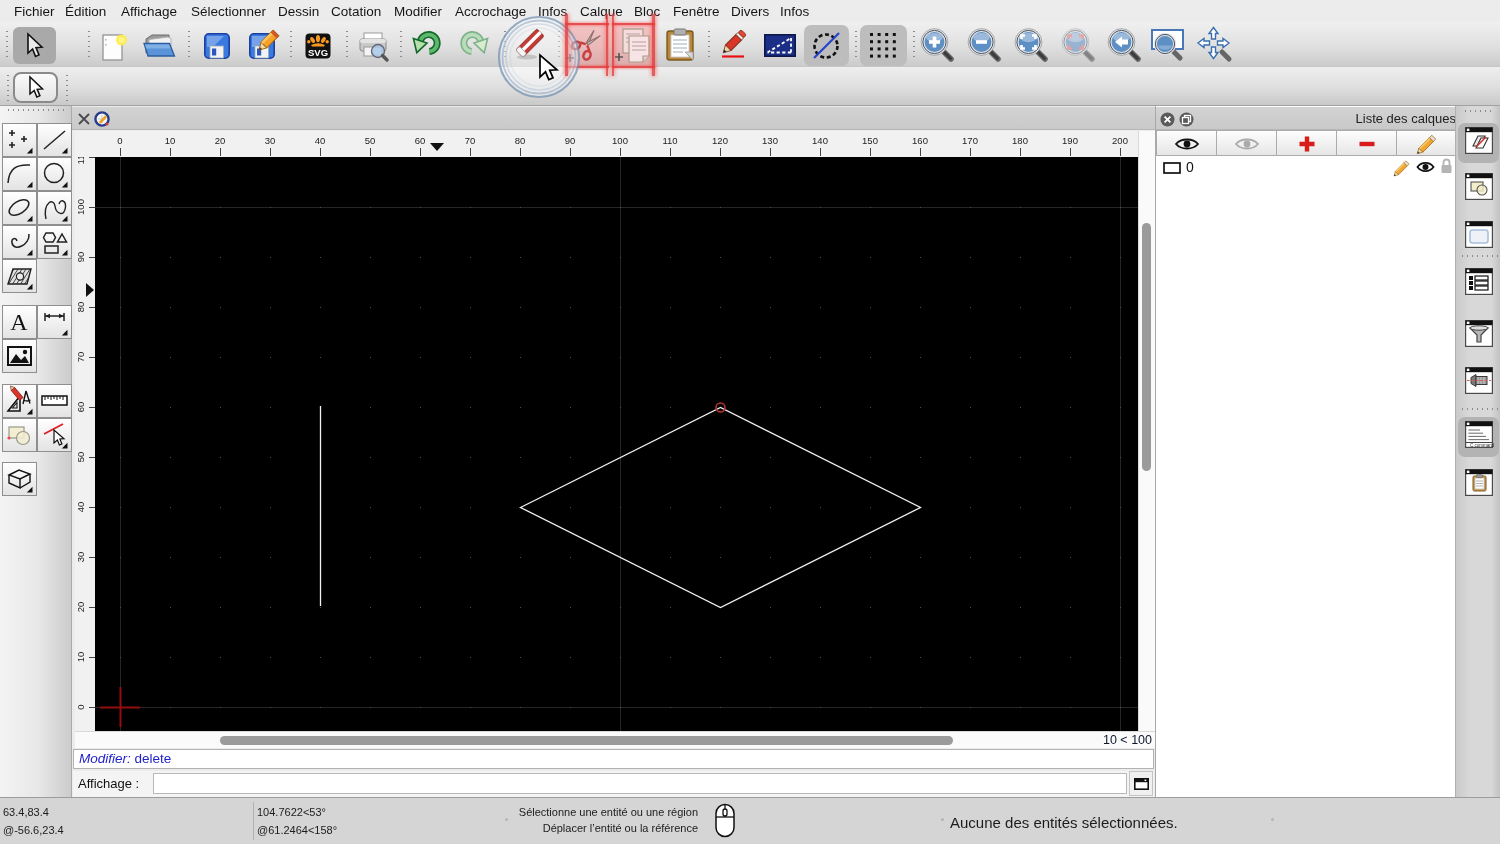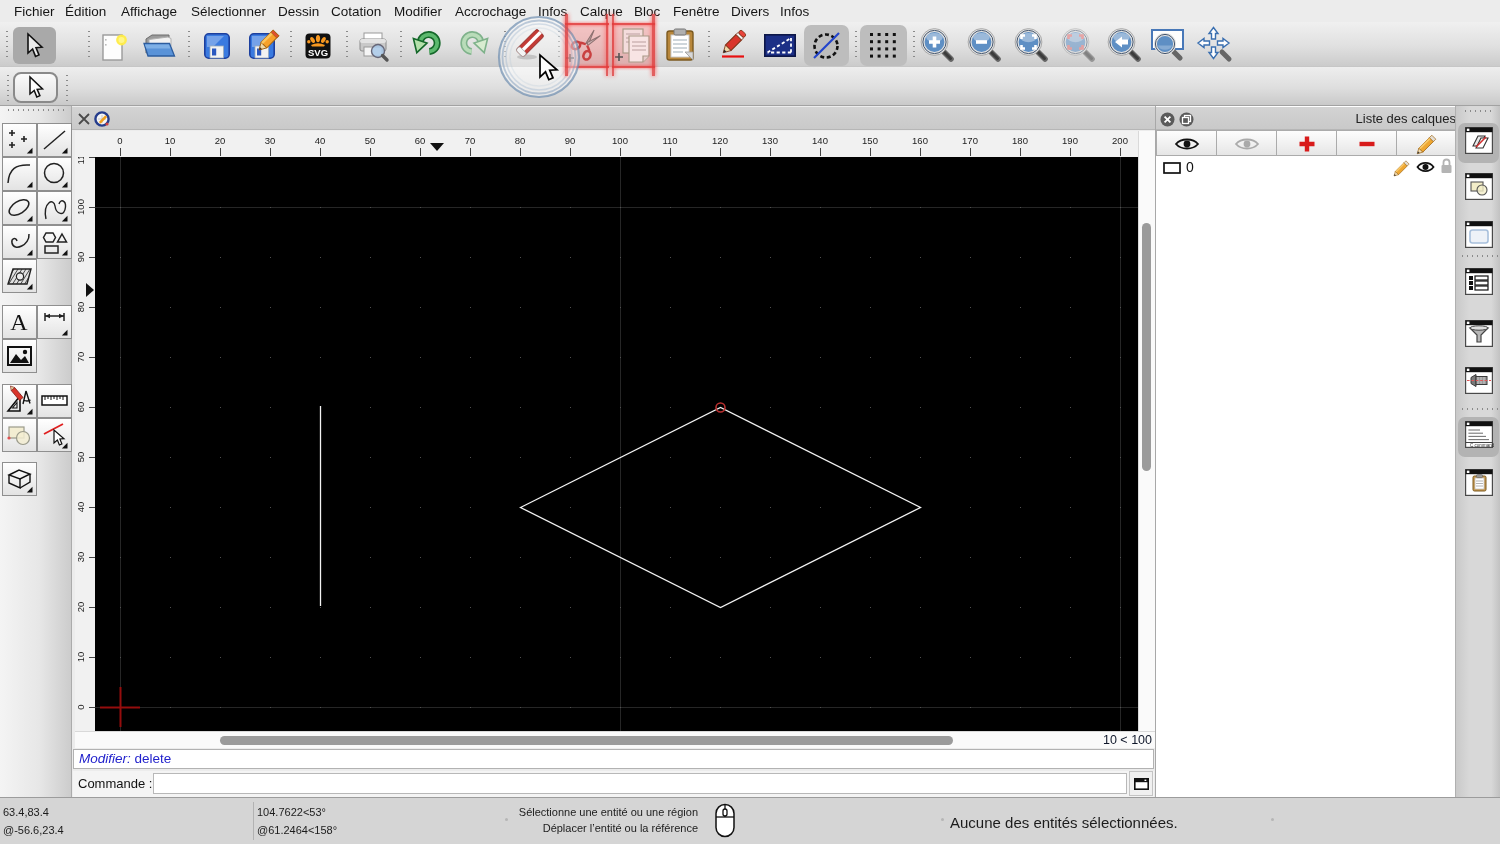--- a/index.html
+++ b/index.html
@@ -825,21 +825,21 @@
       <div class="thumb" style="left:3px;top:92px;width:9px;height:248px"></div>
     </div>
 <div class="hscroll">
       <div class="thumb" style="left:145px;top:4px;width:733px;height:9px"></div>
       <div class="ab" style="right:3px;top:1px;font-size:12.5px;color:#0f172a">10 &lt; 100</div>
     </div>
 </div>
 <div class="ab cmdpanel">
 <div class="cmdhist"><i>Modifier:</i> delete</div>
 <div class="cmdrow">
-      <span class="ab" style="left:5px;top:4.5px;font-size:13px;color:#111">Commande :</span>
+      <span class="ab" style="left:5px;top:4.5px;font-size:13px;color:#111">Affichage :</span>
       <div class="cmdinput"></div>
       <div class="cmdbtn">
         <svg style="left:4px;top:6px" width="15" height="12" viewBox="0 0 15 12">
 <rect x="0.8" y="0.8" width="13.4" height="10.4" fill="#fff" stroke="#111" stroke-width="1.6"></rect>
 <rect x="0.8" y="0.8" width="13.4" height="3.4" fill="#111"></rect>
 <rect x="10.5" y="1.6" width="1.8" height="1.4" fill="#fff"></rect>
         </svg>
       </div>
     </div>
 </div>

